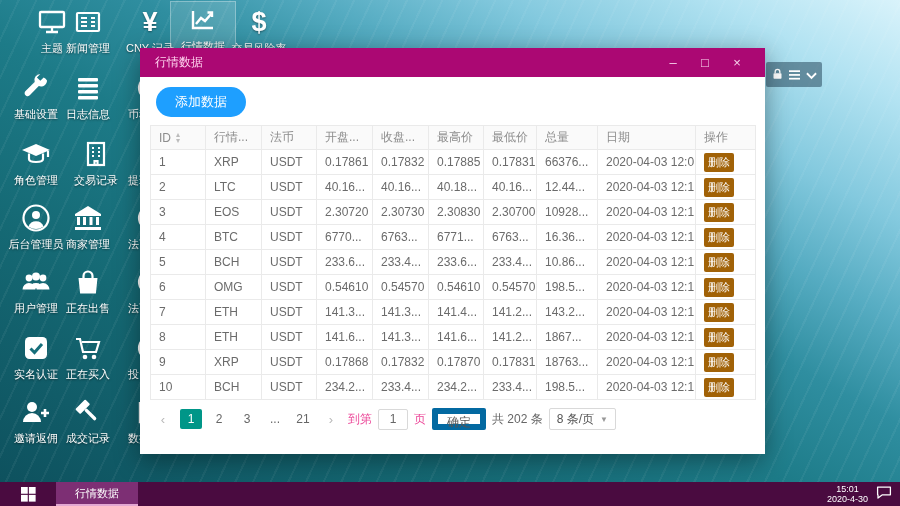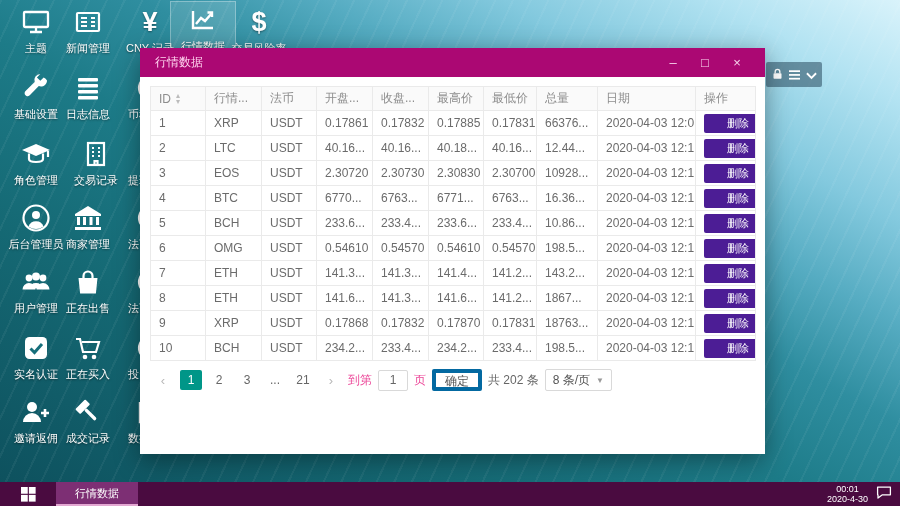--- a/index.html
+++ b/index.html
@@ -42,50 +42,50 @@
     font-family:inherit; }
 
   table.grid { border-collapse:collapse; table-layout:fixed; width:605px; font-size:12px; color:#666; }
   table.grid th, table.grid td { border:1px solid #eaeaea; border-top:none; overflow:hidden;
     white-space:nowrap; text-align:left; padding:0 8px; }
   table.grid th { border-top:1px solid #eaeaea; background:#fafafa; font-weight:normal;
     color:#8d8d8d; height:24px; }
   table.grid td { height:25px; color:#6b6b6b; background:#fff; }
   .sortwrap { display:inline-flex; flex-direction:column; vertical-align:middle; margin-left:5px; line-height:5px; }
   .sortwrap span { font-size:8px; color:#bcbcbc; height:6px; }
-  .del-btn { background:#4c1d95; color:#fff; border:none; border-radius:2px; font-size:11px;
-    padding:2px 23px; cursor:pointer; font-family:Liberation Sans, sans-serif; }
+  .del-btn { background:#a16207; color:#fff; border:none; border-radius:2px; font-size:11px;
+    padding:2px 4px; cursor:pointer; font-family:Liberation Sans, sans-serif; }
 
   .pager { display:flex; align-items:center; gap:6px; margin:8px 0 0 2px; font-size:12px; color:#666; }
   .pg { min-width:22px; height:20px; display:inline-flex; align-items:center; justify-content:center;
     background:#fff; color:#666; border:none; font-size:12px; cursor:pointer; font-family:inherit; }
   .pg.nav { color:#b8b8b8; font-size:13px; }
   .pg.active { background:#009688; color:#fff; border-radius:2px; }
   .jump-input { width:30px; height:21px; border:1px solid #d9d9d9; border-radius:2px;
     text-align:center; font-size:12px; color:#666; font-family:inherit; }
-  .ok-btn { height:22px; border:4px solid #0369a1; background:#fff; border-radius:2px;
+  .ok-btn { height:22px; border:6px solid #0369a1; background:#fff; border-radius:2px;
     font-size:12px; color:#555; padding:0 9px; cursor:pointer; font-family:inherit; }
   .psize { height:22px; border:1px solid #d9d9d9; border-radius:2px; background:#fff;
     display:inline-flex; align-items:center; gap:6px; padding:0 7px; font-size:12px; color:#555; cursor:pointer; }
   .psize .car { font-size:8px; color:#999; }
   .muted { color:#ec4899; }
 
   
   .taskbar { position:absolute; left:0; bottom:0; width:900px; height:24px; background:#4A0B40;
     z-index:20; display:flex; align-items:stretch; }
   .start { width:56px; display:flex; align-items:center; justify-content:center; cursor:pointer; }
   .tb-item { width:82px; background:#7D2F74; border-bottom:2px solid #E3A8D2; color:#fff;
     font-size:11px; display:flex; align-items:center; justify-content:center; cursor:pointer; }
   .tb-right { margin-left:auto; display:flex; align-items:center; gap:8px; padding-right:8px; }
   .clock { color:#fff; font-size:9px; line-height:10px; text-align:center; }
 </style>
 </head>
 <body>
 
-<div class="dicon" style="left:4px;top:4px">
+<div class="dicon" style="left:20px;top:4px">
   <span class="ic">
     <svg class="wicon" width="32" height="32" viewBox="0 0 32 32">
         <g stroke="#fff" stroke-width="2.3" fill="none">
           <rect x="4" y="6" width="24" height="15" rx="1"></rect>
           <path d="M16 21v4M10 26h12"></path>
         </g>
       </svg>
   </span>
   <span class="lbl">主题</span>
 </div>
@@ -342,20 +342,21 @@
 <div class="modal">
   <div class="titlebar">
     <span class="t">行情数据</span>
     <span class="win-ctrls">
       <span>–</span>
       <span>□</span>
       <span>×</span>
     </span>
   </div>
   <div class="modal-body">
+    <button class="add-btn">添加数据</button>
 
     <table class="grid">
       <colgroup>
         <col style="width:55px">
           <col style="width:56px">
           <col style="width:55px">
           <col style="width:56px">
         <col style="width:56px">
           <col style="width:55px">
           <col style="width:53px">
@@ -538,21 +539,21 @@
           <rect x="0" y="8.4" width="7.2" height="7.2"></rect>
           <rect x="8.4" y="8.4" width="7.2" height="7.2"></rect>
         </g>
       </svg>
   </div>
   <div class="tb-item">
     <span>行情数据</span>
   </div>
   <div class="tb-right">
     <div class="clock">
-      <div>00:01</div>
+      <div>15:01</div>
       <div>2020-4-30</div>
     </div>
     <span>
       <svg width="16" height="14" viewBox="0 0 20 17">
           <path d="M2 2.5h16v9.5H8l-5.5 4v-4H2z" stroke="#fff" stroke-width="1.6" fill="none" stroke-linejoin="round"></path>
         </svg>
     </span>
   </div>
 </div>
 

